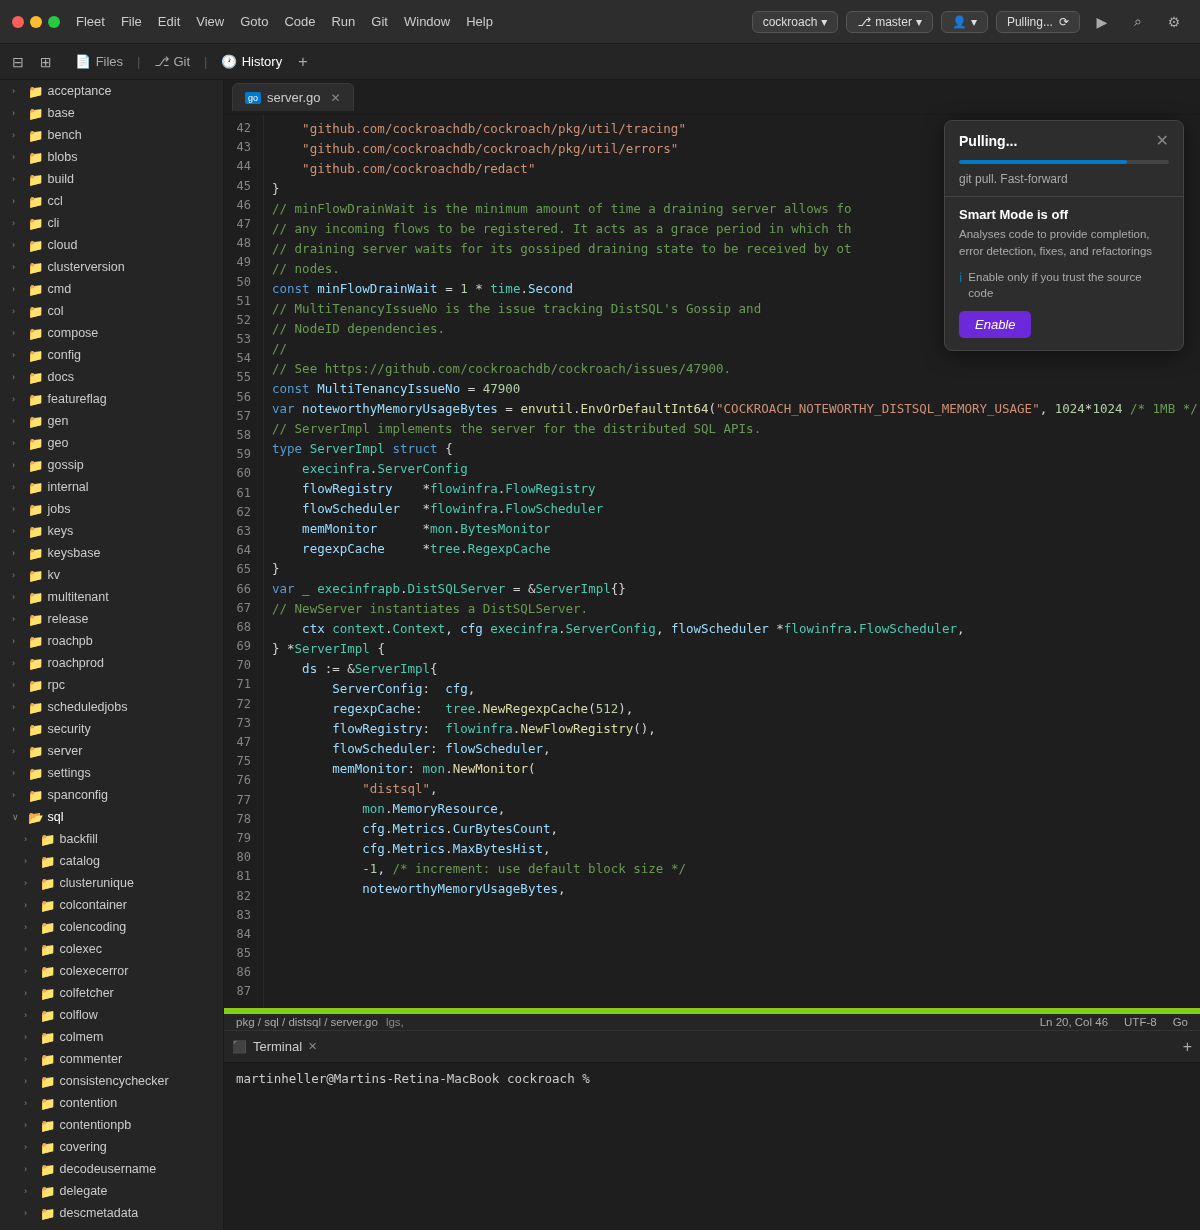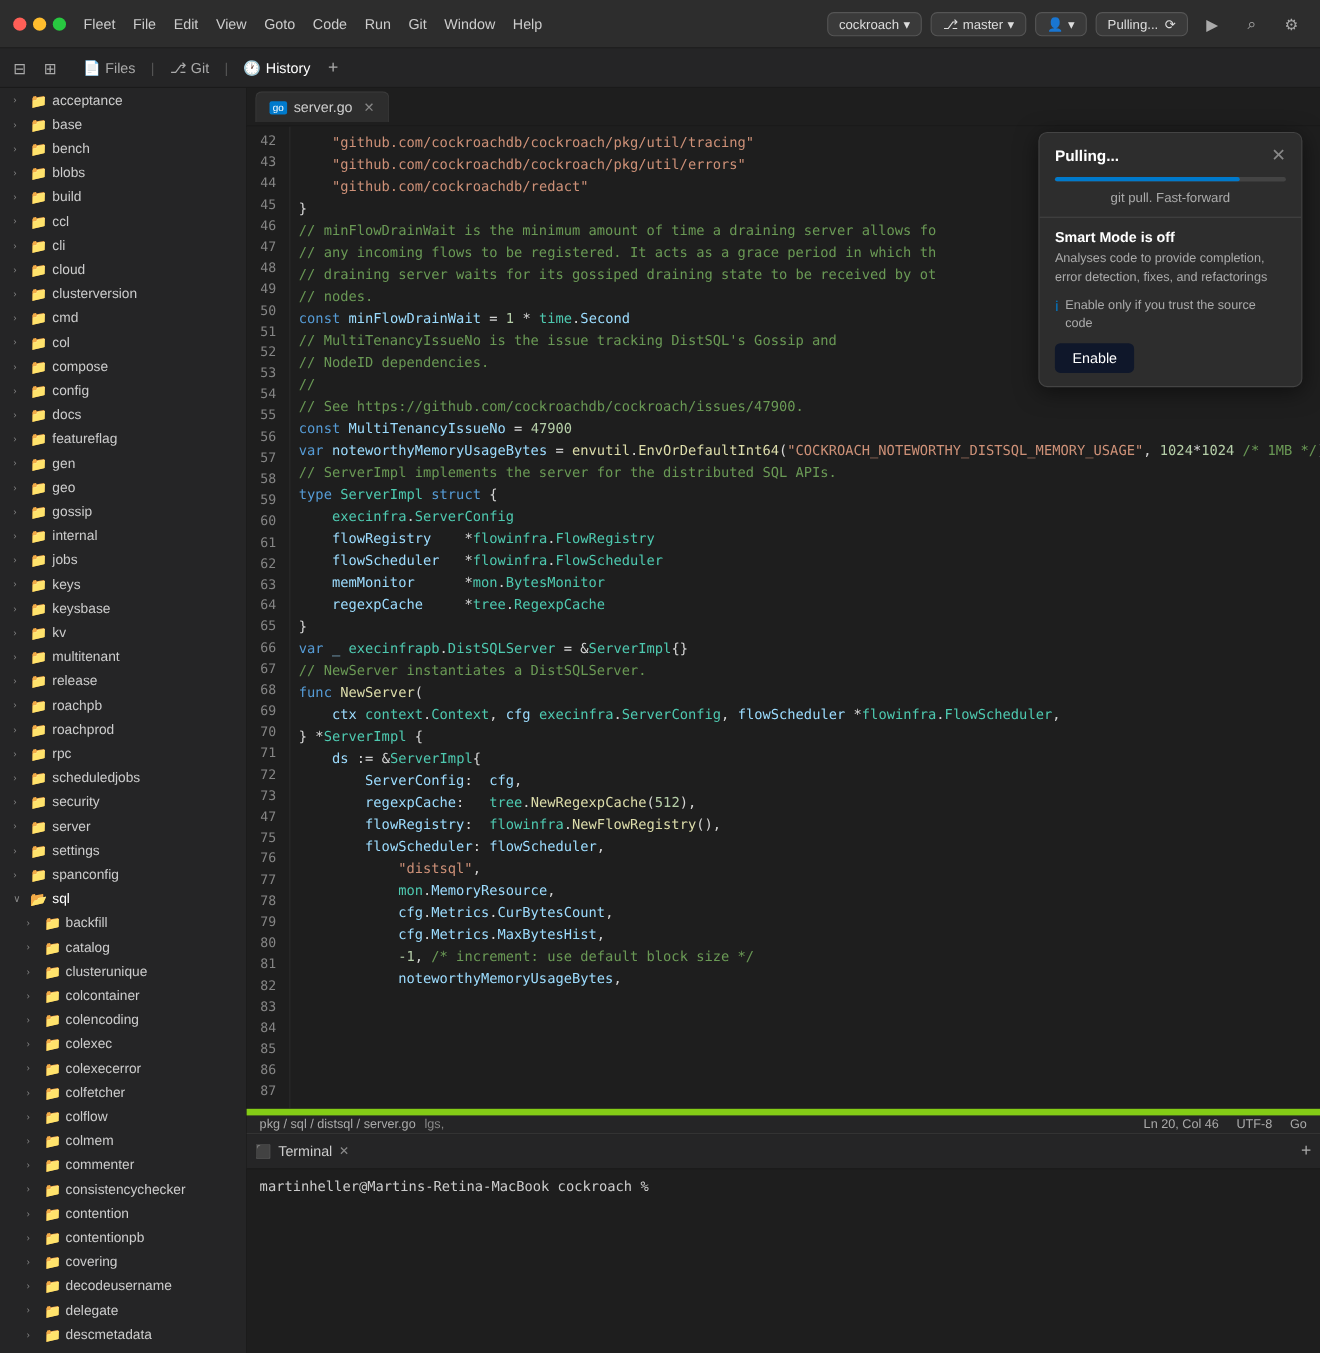--- a/index.html
+++ b/index.html
@@ -74,28 +74,28 @@
     .terminal-add { margin-left: auto; color: #aaa; font-size: 16px; cursor: pointer; }
     .terminal-content { flex: 1; padding: 8px 12px; font-family: 'SF Mono', 'Menlo', monospace; font-size: 12.5px; color: #ccc; overflow: auto; }
 
     
     .pulling-popup { position: absolute; top: 40px; right: 16px; width: 240px; background: #2d2d2d; border: 1px solid #444; border-radius: 8px; box-shadow: 0 4px 20px rgba(0,0,0,0.5); z-index: 100; }
     .pulling-popup-header { display: flex; align-items: center; justify-content: space-between; padding: 10px 14px 6px; }
     .pulling-popup-title { font-size: 14px; font-weight: 600; color: #fff; }
     .pulling-popup-close { color: #888; cursor: pointer; font-size: 16px; }
     .pulling-progress-bar { margin: 4px 14px 8px; height: 4px; background: #444; border-radius: 2px; overflow: hidden; }
     .pulling-progress-fill { height: 100%; background: #007acc; border-radius: 2px; width: 80%; }
-    .pulling-subtitle { padding: 0 14px 10px; font-size: 12px; color: #aaa; text-align: center; }
+    .pulling-subtitle { padding: 0 14px 10px; font-size: 12px; color: #aaa; }
     .pulling-divider { height: 1px; background: #444; margin: 0 0 10px; }
     .smart-mode-section { padding: 0 14px 12px; }
     .smart-mode-title { font-size: 13px; font-weight: 600; color: #fff; margin-bottom: 4px; }
     .smart-mode-desc { font-size: 11.5px; color: #aaa; line-height: 1.5; margin-bottom: 8px; }
     .smart-mode-info { display: flex; align-items: flex-start; gap: 6px; font-size: 11.5px; color: #aaa; margin-bottom: 10px; line-height: 1.4; }
     .info-icon { color: #007acc; font-size: 13px; flex-shrink: 0; }
-    .enable-btn { background: #0f172a; color: #fff; border: none; border-radius: 5px; padding: 6px 16px; font-size: 13px; cursor: pointer; }
+    .enable-btn { background: #6d28d9; color: #fff; border: none; border-radius: 5px; padding: 6px 16px; font-size: 13px; cursor: pointer; font-style: italic; }
 
     
     ::-webkit-scrollbar { width: 6px; height: 6px; }
     ::-webkit-scrollbar-track { background: #1e1e1e; }
     ::-webkit-scrollbar-thumb { background: #424242; border-radius: 3px; }
   </style>
 </head>
 <body>
 
 <div class="titlebar">
@@ -522,28 +522,28 @@
         <div class="code-line">    <span class="pkg">execinfra</span><span class="punc">.</span><span class="type">ServerConfig</span></div>
         <div class="code-line">    <span class="field">flowRegistry</span>    <span class="op">*</span><span class="pkg">flowinfra</span><span class="punc">.</span><span class="type">FlowRegistry</span></div>
         <div class="code-line">    <span class="field">flowScheduler</span>   <span class="op">*</span><span class="pkg">flowinfra</span><span class="punc">.</span><span class="type">FlowScheduler</span></div>
         <div class="code-line">    <span class="field">memMonitor</span>      <span class="op">*</span><span class="pkg">mon</span><span class="punc">.</span><span class="type">BytesMonitor</span></div>
         <div class="code-line">    <span class="field">regexpCache</span>     <span class="op">*</span><span class="pkg">tree</span><span class="punc">.</span><span class="type">RegexpCache</span></div>
         <div class="code-line"><span class="punc">}</span></div>
         <div class="code-line"></div>
         <div class="code-line"><span class="kw">var</span> <span class="var">_</span> <span class="pkg">execinfrapb</span><span class="punc">.</span><span class="type">DistSQLServer</span> <span class="op">=</span> <span class="op">&amp;</span><span class="type">ServerImpl</span><span class="punc">{}</span></div>
         <div class="code-line"></div>
         <div class="code-line"><span class="cmt">// NewServer instantiates a DistSQLServer.</span></div>
-        <div class="code-line"><span class="kw">func</span> <span class="fn">NewServer</span><span class="punc">(</span></div>
         <div class="code-line">    <span class="var">ctx</span> <span class="pkg">context</span><span class="punc">.</span><span class="type">Context</span><span class="punc">,</span> <span class="var">cfg</span> <span class="pkg">execinfra</span><span class="punc">.</span><span class="type">ServerConfig</span><span class="punc">,</span> <span class="var">flowScheduler</span> <span class="op">*</span><span class="pkg">flowinfra</span><span class="punc">.</span><span class="type">FlowScheduler</span><span class="punc">,</span></div>
         <div class="code-line"><span class="punc">}</span> <span class="op">*</span><span class="type">ServerImpl</span> <span class="punc">{</span></div>
         <div class="code-line">    <span class="var">ds</span> <span class="op">:=</span> <span class="op">&amp;</span><span class="type">ServerImpl</span><span class="punc">{</span></div>
         <div class="code-line">        <span class="field">ServerConfig</span><span class="punc">:</span>  <span class="var">cfg</span><span class="punc">,</span></div>
         <div class="code-line">        <span class="field">regexpCache</span><span class="punc">:</span>   <span class="pkg">tree</span><span class="punc">.</span><span class="fn">NewRegexpCache</span><span class="punc">(</span><span class="num">512</span><span class="punc">),</span></div>
         <div class="code-line">        <span class="field">flowRegistry</span><span class="punc">:</span>  <span class="pkg">flowinfra</span><span class="punc">.</span><span class="fn">NewFlowRegistry</span><span class="punc">(),</span></div>
         <div class="code-line">        <span class="field">flowScheduler</span><span class="punc">:</span> <span class="var">flowScheduler</span><span class="punc">,</span></div>
+        <div class="code-line">        <span class="field">memMonitor</span><span class="punc">:</span> <span class="pkg">mon</span><span class="punc">.</span><span class="fn">NewMonitor</span><span class="punc">(</span></div>
         <div class="code-line">            <span class="str">"distsql"</span><span class="punc">,</span></div>
         <div class="code-line">            <span class="pkg">mon</span><span class="punc">.</span><span class="var">MemoryResource</span><span class="punc">,</span></div>
         <div class="code-line">            <span class="var">cfg</span><span class="punc">.</span><span class="field">Metrics</span><span class="punc">.</span><span class="field">CurBytesCount</span><span class="punc">,</span></div>
         <div class="code-line">            <span class="var">cfg</span><span class="punc">.</span><span class="field">Metrics</span><span class="punc">.</span><span class="field">MaxBytesHist</span><span class="punc">,</span></div>
         <div class="code-line">            <span class="num">-1</span><span class="punc">,</span> <span class="cmt">/* increment: use default block size */</span></div>
         <div class="code-line">            <span class="var">noteworthyMemoryUsageBytes</span><span class="punc">,</span></div>
       </div>
     </div>
 
     <div class="pulling-popup">

